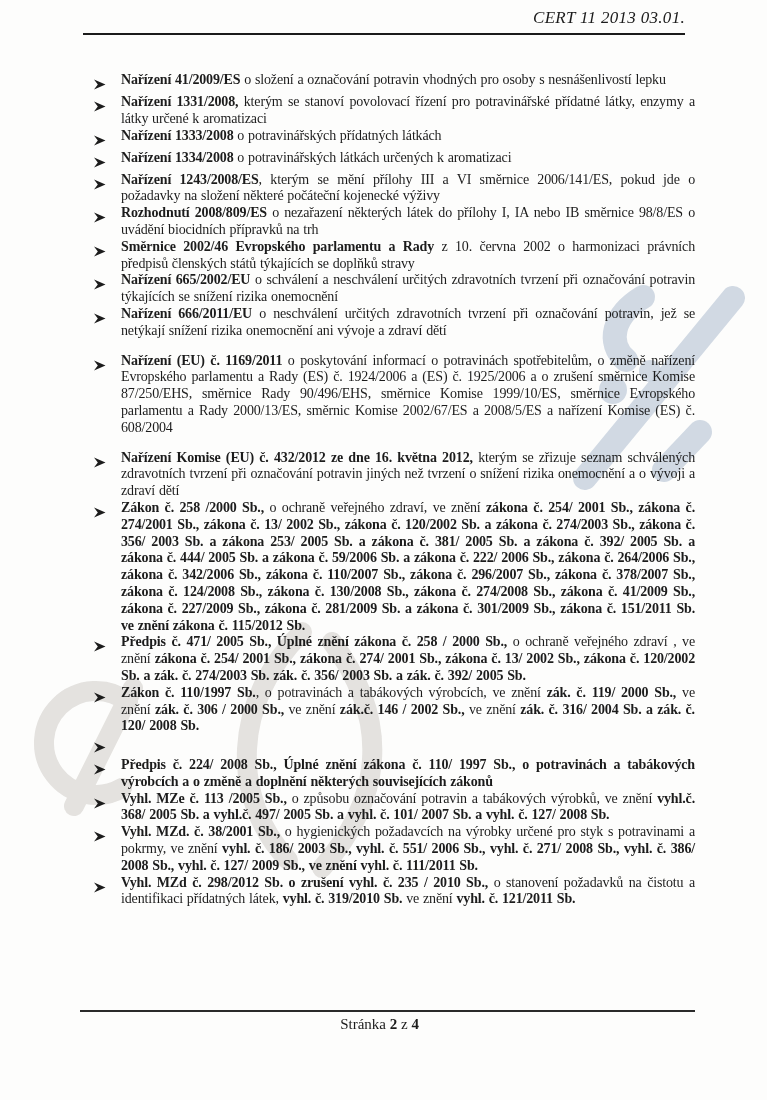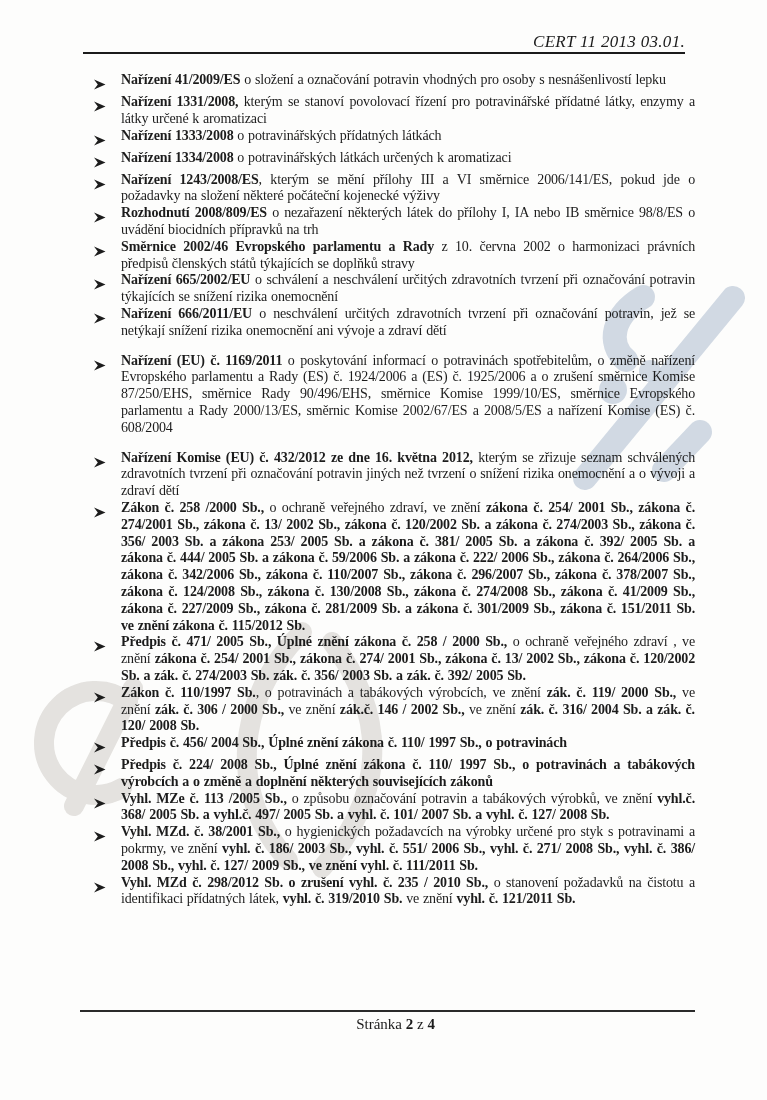--- a/index.html
+++ b/index.html
@@ -14,25 +14,26 @@
     font-family:"Liberation Serif","DejaVu Serif",serif;
     color:var(--ink);
     position:relative;
     overflow:hidden;
   }
   .page{position:relative;width:767px;height:1100px;}
   .wm{position:absolute;top:0;left:0;z-index:0;pointer-events:none;}
   .content{position:relative;z-index:1;}
 
   .hdr{
-    position:absolute;top:32px;left:83px;width:602px;
+    position:absolute;top:8px;left:83px;width:602px;
     text-align:right;
     font-style:italic;
     font-size:17px;
     letter-spacing:.3px;
+    padding-bottom:5px;
     border-bottom:2px solid #1b1b1b;
   }
 
   .list{
     position:absolute;top:72px;left:93px;width:602px;
   }
   .li{display:flex;align-items:flex-start;}
   .li.gap{margin-top:13px;}
   .marker{
     flex:0 0 28px;width:28px;
@@ -46,21 +47,21 @@
     letter-spacing:-0.15px;
     word-spacing:0.5px;
   }
   .txt b{font-weight:bold;}
 
   .ftr-rule{
     position:absolute;top:1010px;left:80px;width:615px;
     border-top:2px solid #2a2a2a;
   }
   .ftr{
-    position:absolute;top:1016px;left:88px;width:615px;
+    position:absolute;top:1016px;left:72px;width:615px;
     text-align:center;
     font-size:15px;
   }
   .ftr b{font-weight:bold;}
 </style>
 </head>
 <body>
 
 <div class="page">
 
@@ -172,21 +173,20 @@
         <div class="li">
           <span class="marker"><svg width="13" height="11" viewBox="0 0 13 11">
               <path d="M1 0.5 L12.5 5.5 L1 10.5 L4.8 5.5 Z" fill="var(--ink)"></path>
             </svg></span>
           <p class="txt"><b>Zákon č. 110/1997 Sb.</b><span>, o potravinách a tabákových výrobcích, ve znění </span><b>zák. č. 119/ 2000 Sb.,</b><span> ve znění </span><b>zák. č. 306 / 2000 Sb.,</b><span> ve znění </span><b>zák.č. 146 / 2002 Sb.,</b><span> ve znění </span><b>zák. č. 316/ 2004 Sb. a zák. č. 120/ 2008 Sb.</b></p>
         </div>
         <div class="li">
           <span class="marker"><svg width="13" height="11" viewBox="0 0 13 11">
               <path d="M1 0.5 L12.5 5.5 L1 10.5 L4.8 5.5 Z" fill="var(--ink)"></path>
             </svg></span>
-          <p class="txt"><b>Předpis č. 456/ 2004 Sb., Úplné znění zákona č. 110/ 1997 Sb., o potravinách</b></p>
         </div>
         <div class="li">
           <span class="marker"><svg width="13" height="11" viewBox="0 0 13 11">
               <path d="M1 0.5 L12.5 5.5 L1 10.5 L4.8 5.5 Z" fill="var(--ink)"></path>
             </svg></span>
           <p class="txt"><b>Předpis č. 224/ 2008 Sb., Úplné znění zákona č. 110/ 1997 Sb., o potravinách a tabákových výrobcích a o změně a doplnění některých souvisejících zákonů</b></p>
         </div>
         <div class="li">
           <span class="marker"><svg width="13" height="11" viewBox="0 0 13 11">
               <path d="M1 0.5 L12.5 5.5 L1 10.5 L4.8 5.5 Z" fill="var(--ink)"></path>

